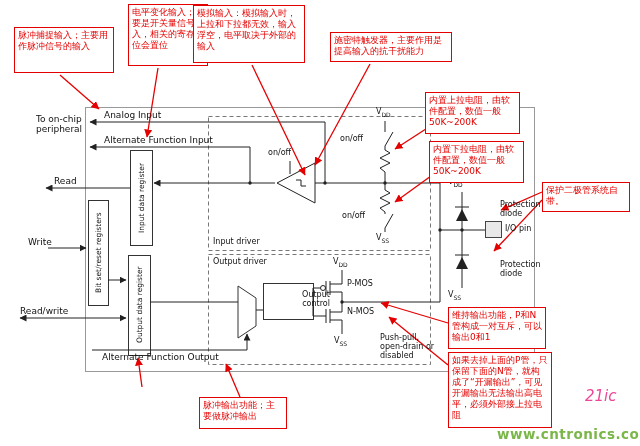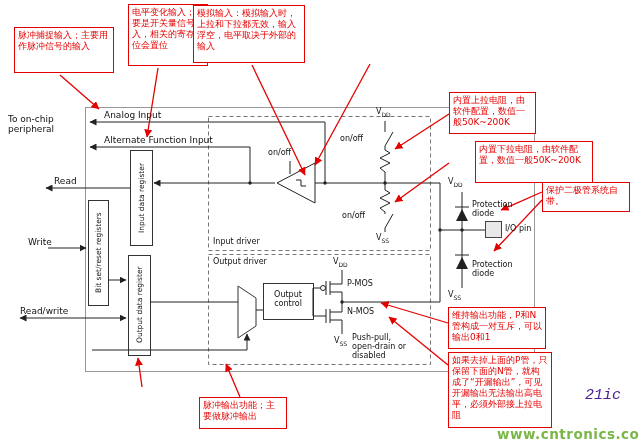--- a/index.html
+++ b/index.html
@@ -1,32 +1,32 @@
 <!DOCTYPE html>
 <html><head>
 <meta charset="utf-8">
 <style>
   html,body{margin:0;padding:0;background:#fff;}
   .stage{position:relative;width:640px;height:446px;background:#fff;overflow:hidden;
          font-family:"DejaVu Sans",sans-serif;}
   .stage svg{position:absolute;left:0;top:0;}
   .lbl{position:absolute;font-size:9px;color:#111;line-height:1.15;white-space:nowrap;}
-  .lbl.wrap{white-space:normal;}
+  .lbl.wrap{white-space:normal;margin-left:28px;}
   .lbl.s{font-size:8px;}
   .lbl.c{text-align:center;}
   .vlabel{position:absolute;writing-mode:vertical-rl;transform:rotate(180deg);
           display:flex;align-items:center;justify-content:center;
           font-size:7.5px;color:#111;white-space:nowrap;}
   .vcc{position:absolute;font-size:8px;color:#111;white-space:nowrap;}
   .vcc sub{font-size:6px;}
   .ann{position:absolute;box-sizing:border-box;border:1px solid #e50000;background:#fff;
        color:#e50000;font-size:9px;line-height:1.22;padding:2px 3px;overflow:hidden;}
   .wm{position:absolute;left:497px;top:426px;font-size:13.5px;font-weight:bold;
       color:#7ab648;letter-spacing:0.5px;}
-  .wm2{position:absolute;left:585px;top:387px;font-size:15px;color:#4c1d95;font-style:italic;font-family:Liberation Mono, monospace;}
+  .wm2{position:absolute;left:585px;top:387px;font-size:15px;color:#ec4899;font-style:italic;}
 </style>
 </head>
 <body>
 
 <div class="stage">
 
   <svg width="640" height="446" viewBox="0 0 640 446">
     <defs>
       <marker id="mB" viewBox="0 0 8 7" refX="6.5" refY="3.5" markerWidth="8" markerHeight="7" orient="auto" markerUnits="userSpaceOnUse">
           <path d="M0,0 L7,3.5 L0,7 Z" fill="#222"></path>
@@ -153,20 +153,21 @@
       <path d="M240,397 L226,364" marker-end="url(#mR)"></path>
     </g>
   </svg>
 
   <div class="lbl wrap" style="left:8px;top:114px;width:72px">To on-chip peripheral</div>
   <div class="lbl" style="left:104px;top:110px">Analog Input</div>
   <div class="lbl" style="left:104px;top:135px">Alternate Function Input</div>
   <div class="lbl" style="left:54px;top:176px">Read</div>
   <div class="lbl" style="left:28px;top:237px">Write</div>
   <div class="lbl" style="left:20px;top:306px">Read/write</div>
+  <div class="lbl" style="left:102px;top:352px">Alternate Function Output</div>
 
   <div class="vlabel" style="left:130px;top:150px;width:22px;height:95px">Input data register</div>
   <div class="vlabel" style="left:88px;top:200px;width:20px;height:105px">Bit set/reset registers</div>
   <div class="vlabel" style="left:128px;top:255px;width:22px;height:100px">Output data register</div>
 
   <div class="lbl s" style="left:213px;top:237px">Input driver</div>
   <div class="lbl s" style="left:213px;top:257px">Output driver</div>
   <div class="lbl s wrap c" style="left:264px;top:290px;width:48px">Output control</div>
 
   <div class="lbl s" style="left:268px;top:148px">on/off</div>
@@ -184,22 +185,23 @@
   <div class="vcc" style="left:376px;top:107px"><span>V</span><sub>DD</sub></div>
   <div class="vcc" style="left:376px;top:233px"><span>V</span><sub>SS</sub></div>
   <div class="vcc" style="left:333px;top:257px"><span>V</span><sub>DD</sub></div>
   <div class="vcc" style="left:334px;top:336px"><span>V</span><sub>SS</sub></div>
   <div class="vcc" style="left:448px;top:177px"><span>V</span><sub>DD</sub></div>
   <div class="vcc" style="left:448px;top:290px"><span>V</span><sub>SS</sub></div>
 
   <div class="ann" style="left:14px;top:27px;width:100px;height:46px">脉冲捕捉输入；主要用作脉冲信号的输入</div>
   <div class="ann" style="left:128px;top:4px;width:80px;height:62px">电平变化输入；主要是开关量信号输入，相关的寄存器位会置位</div>
   <div class="ann" style="left:193px;top:5px;width:112px;height:58px">模拟输入：模拟输入时，上拉和下拉都无效，输入浮空，电平取决于外部的输入</div>
-  <div class="ann" style="left:449px;top:92px;width:87px;height:42px">内置上拉电阻，由软件配置，数值一般50K~200K</div>
-  <div class="ann" style="left:475px;top:141px;width:118px;height:42px">内置下拉电阻，由软件配置，数值一般50K~200K</div>
+  <div class="ann" style="left:330px;top:32px;width:122px;height:30px">施密特触发器，主要作用是提高输入的抗干扰能力</div>
+  <div class="ann" style="left:425px;top:92px;width:95px;height:42px">内置上拉电阻，由软件配置，数值一般50K~200K</div>
+  <div class="ann" style="left:429px;top:141px;width:95px;height:42px">内置下拉电阻，由软件配置，数值一般50K~200K</div>
   <div class="ann" style="left:542px;top:182px;width:88px;height:30px">保护二极管系统自带。</div>
   <div class="ann" style="left:448px;top:307px;width:98px;height:42px">维持输出功能，P和N管构成一对互斥，可以输出0和1</div>
   <div class="ann" style="left:448px;top:352px;width:104px;height:76px">如果去掉上面的P管，只保留下面的N管，就构成了“开漏输出”，可见开漏输出无法输出高电平，必须外部接上拉电阻</div>
   <div class="ann" style="left:199px;top:397px;width:88px;height:32px">脉冲输出功能；主要做脉冲输出</div>
 
   <div class="wm2">21ic</div>
   <div class="wm">www.cntronics.com</div>
 </div>
 
 </body></html>

